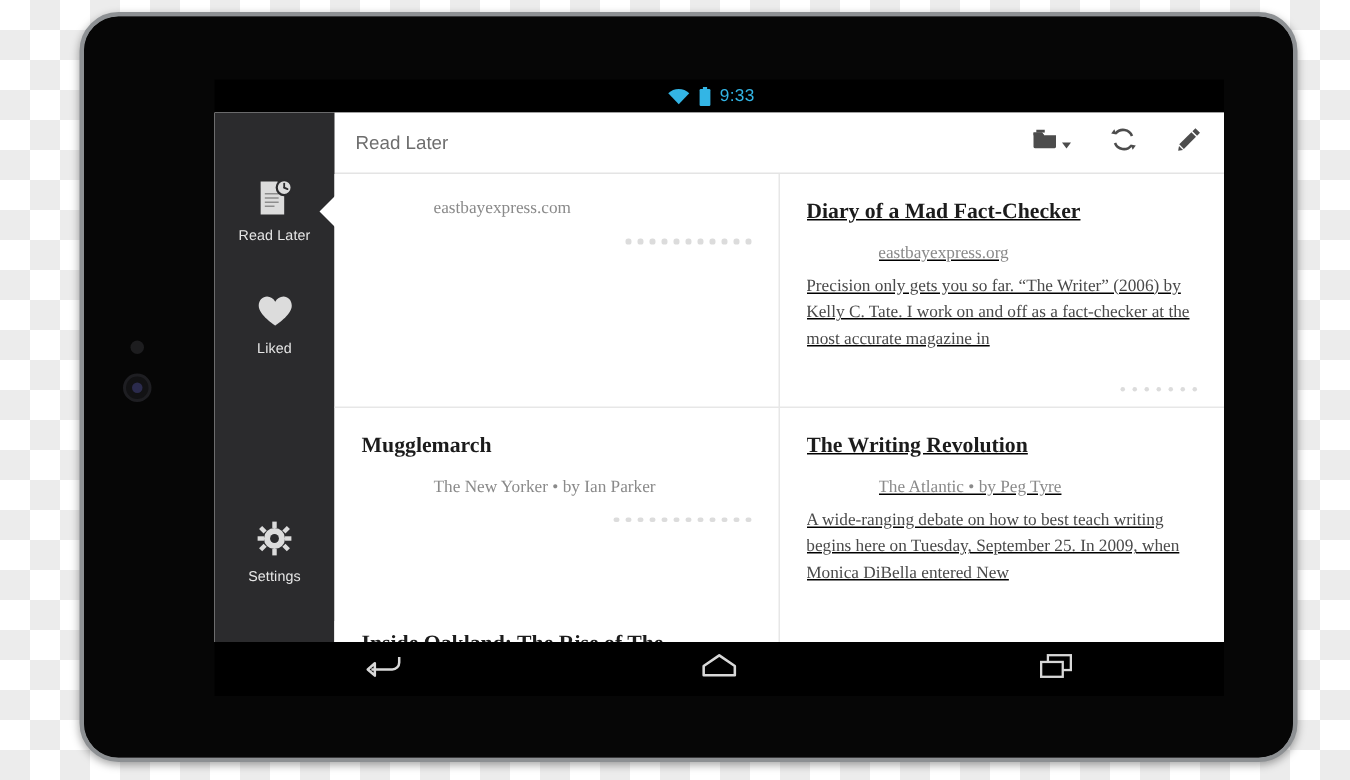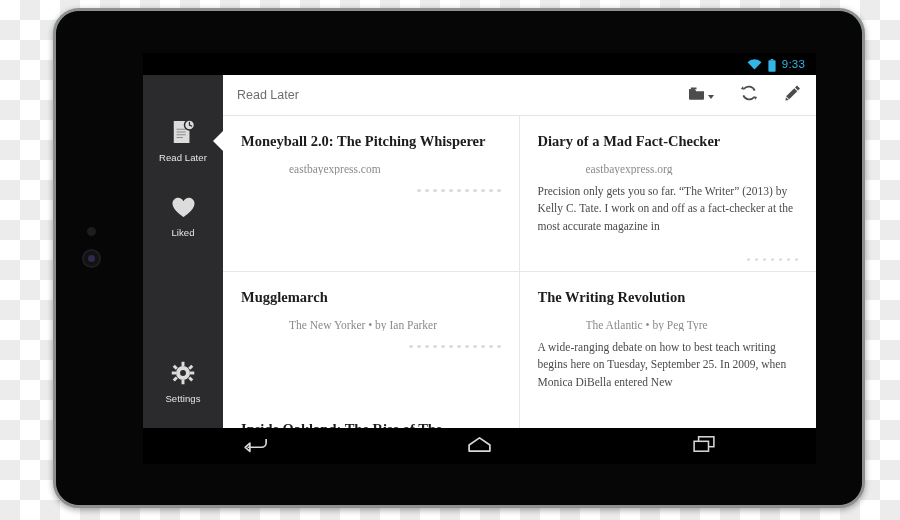--- a/index.html
+++ b/index.html
@@ -50,21 +50,21 @@
   }
   .camera::after {
     content:""; width:7px; height:7px; border-radius:50%;
     background:#2b2b4d;
   }
 
   
   .statusbar {
     position:absolute;
     left:87px; top:42px; width:673px; height:22px;
-    display:flex; align-items:center; justify-content:flex-end;
+    display:flex; align-items:center; justify-content:center;
     gap:6px; padding-right:11px;
     background:#000;
   }
   .wifi-icon { width:15px; height:11px; position:relative; }
   .wifi-icon svg { display:block; }
   .batt-icon { width:8px; height:13px; position:relative; }
   .clock {
     font-size:11.5px; letter-spacing:.2px;
     font-family:"Liberation Sans", sans-serif;
   }
@@ -104,21 +104,21 @@
     font-family:"Liberation Sans", sans-serif;
   }
   .side-item.active .notch {
     position:absolute;
     right:-1px; top:50%; transform:translateY(-50%);
     width:0; height:0;
     border-top:11px solid transparent;
     border-bottom:11px solid transparent;
     border-right:11px solid #ffffff;
   }
-  .side-settings { position:absolute; left:0; right:0; bottom:14px; margin:0; }
+  .side-settings { position:absolute; left:0; right:0; bottom:14px; margin:14px; }
 
   
   .content {
     flex:1; min-width:0;
     display:flex; flex-direction:column;
     background:#fff;
   }
 
   
   .toolbar {
@@ -154,21 +154,21 @@
   }
   .card {
     padding:17px 18px 8px 18px;
     border-right:1px solid #e7e7e7;
     border-bottom:1px solid #e7e7e7;
     display:flex; flex-direction:column;
     overflow:hidden;
     cursor:pointer;
     background:#fff;
   }
-  .card:nth-child(2n) { border-right:none; }
+  .card:nth-child(2n) { border-right:none;text-decoration:underline; }
   .card-title {
     font-family:"Liberation Serif", serif;
     font-weight:bold;
     font-size:14.5px;
     color:#1c1c1c;
     line-height:1.15;
     margin-bottom:13px;
     white-space:nowrap;
     overflow:hidden;
   }
@@ -351,41 +351,40 @@
                 <path d="M1.6 18.4 l0.6 -3.6 l3.0 3.0 Z" fill="#4c4c4c"></path>
               </svg>
             </span>
           </span>
         </div>
       </div>
 
       <div class="grid">
 
         <div class="card">
-          <div class="card-title">Moneyball 2.0: The Pitching Whisperer</div>
           <div class="card-src">eastbayexpress.com</div>
           <div class="dots">
               <i></i>
               <i></i>
               <i></i>
               <i></i>
               <i></i>
               <i></i>
               <i></i>
               <i></i>
               <i></i>
               <i></i>
               <i></i>
             </div>
         </div>
 
         <div class="card">
           <div class="card-title">Diary of a Mad Fact-Checker</div>
           <div class="card-src">eastbayexpress.org</div>
-          <div class="card-ex">Precision only gets you so far. “The Writer” (2013) by Kelly C. Tate. I work on and off as a fact-checker at the most accurate magazine in</div>
+          <div class="card-ex">Precision only gets you so far. “The Writer” (2006) by Kelly C. Tate. I work on and off as a fact-checker at the most accurate magazine in</div>
           <div class="dots">
               <i></i>
               <i></i>
               <i></i>
               <i></i>
               <i></i>
               <i></i>
               <i></i>
             </div>
         </div>

